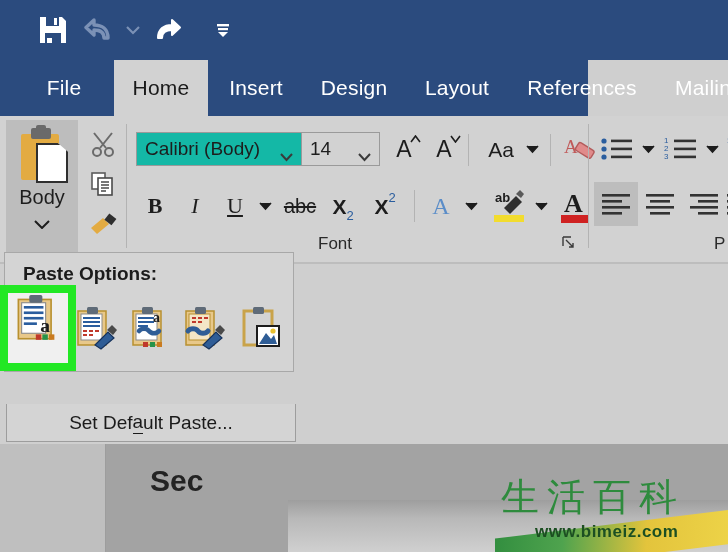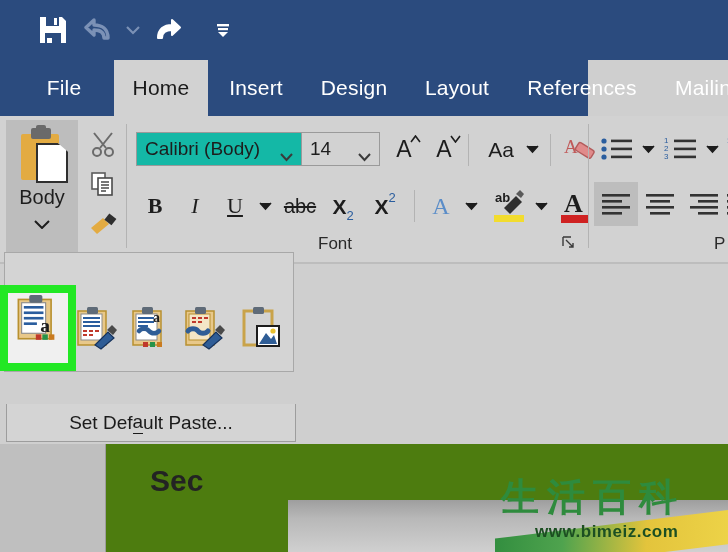--- a/index.html
+++ b/index.html
@@ -109,31 +109,31 @@
   }
   .setdefault{
     position:absolute;left:6px;top:404px;width:290px;height:38px;
     background:#d4d4d4;border:1px solid #9d9d9d;border-top:none;box-sizing:border-box;
     display:flex;align-items:center;justify-content:center;
     font-size:19px;color:#1b1b1b;
   }
   .setdefault u{text-decoration:none;border-bottom:1px solid #1b1b1b;}
 
   
-  .workspace{position:absolute;left:0;top:444px;width:728px;height:108px;background:#4d7c0f;}
+  .workspace{position:absolute;left:0;top:444px;width:728px;height:108px;background:#a3a3a3;}
   .ws-left{position:absolute;left:0;top:0;width:105px;height:108px;background:#bfbfbf;}
   .ws-divider{position:absolute;left:105px;top:0;width:1px;height:108px;background:#9d9d9d;}
   .doc-page{position:absolute;left:288px;top:56px;width:440px;height:52px;
      background:linear-gradient(180deg,#9e9e9e 0%,#b8b8b8 35%,#d0d0d0 100%);}
   .doc-text{position:absolute;left:150px;top:20px;font-size:30px;font-weight:bold;color:#232323;white-space:nowrap;}
 
   
   .wm{position:absolute;left:495px;top:468px;width:233px;height:84px;overflow:hidden;}
   .wm-cn{position:absolute;left:6px;top:4px;font-size:38px;letter-spacing:8px;
-     color:#2e8b3d;font-family:"DejaVu Sans",sans-serif;font-weight:bold;
+     color:#2e8b3d;font-family:"DejaVu Sans",sans-serif;font-weight:normal;
      -webkit-text-stroke:0px;}
   .wm-band{position:absolute;left:-10px;top:56px;width:260px;height:34px;
      background:linear-gradient(100deg,#2e8b3d 0%,#4fa34e 30%,#e3c43c 62%,#efd64a 100%);
      transform:rotate(-7deg);}
   .wm-url{position:absolute;left:40px;top:54px;font-size:17px;color:#1c4f22;font-weight:bold;
      letter-spacing:.5px;}
   .wm-ghost{position:absolute;left:0;top:66px;font-size:26px;color:#c9b83a;font-weight:bold;opacity:.6;}
 </style>
 </head>
 <body>
@@ -455,20 +455,21 @@
   <div class="ribbon-bottomline"></div>
 
   <div class="workspace">
     <div class="ws-left"></div>
     <div class="ws-divider"></div>
     <div class="doc-page"></div>
     <div class="doc-text">Sec</div>
   </div>
 
   <div class="dropdown">
+    <span class="dd-title">Paste Options:</span>
     <div class="dd-icons">
 
       <div class="dd-item">
         <svg width="44" height="46" viewBox="0 0 44 46">
           <rect x="4" y="6" width="30" height="36" fill="#e8c88a" stroke="#b8902f" stroke-width="1.5"></rect>
           <rect x="7" y="9" width="22" height="28" fill="#ffffff" stroke="#8a8a8a" stroke-width="1"></rect>
           <rect x="14" y="2" width="12" height="7" rx="1.5" fill="#5f6b78"></rect>
           <g fill="#2a5d9e">
               <rect x="9" y="12" width="18" height="2.4"></rect>
               <rect x="9" y="17" width="18" height="2.4"></rect>

